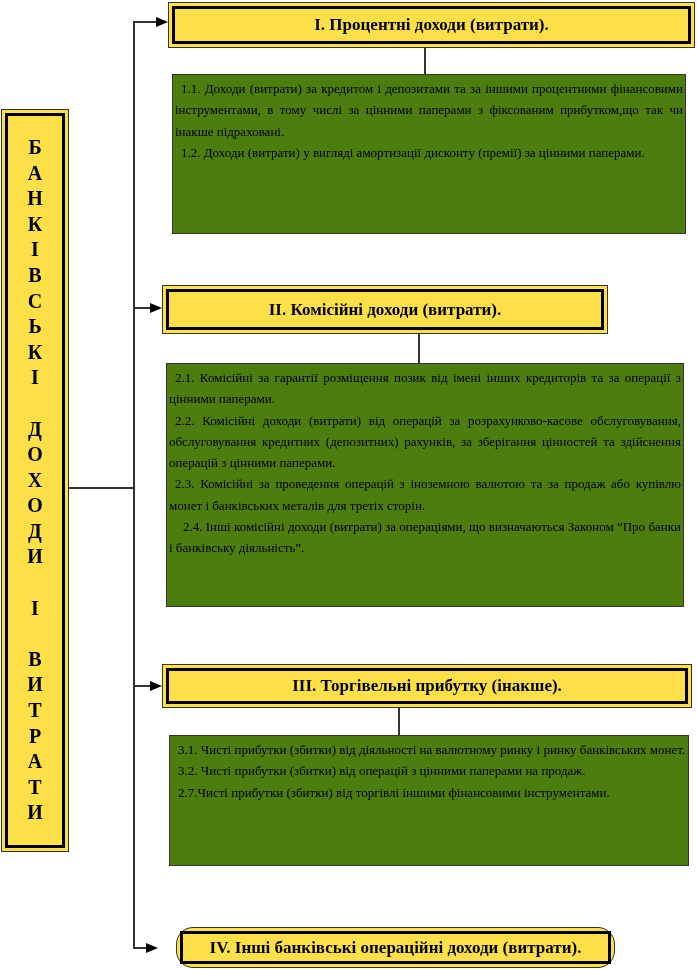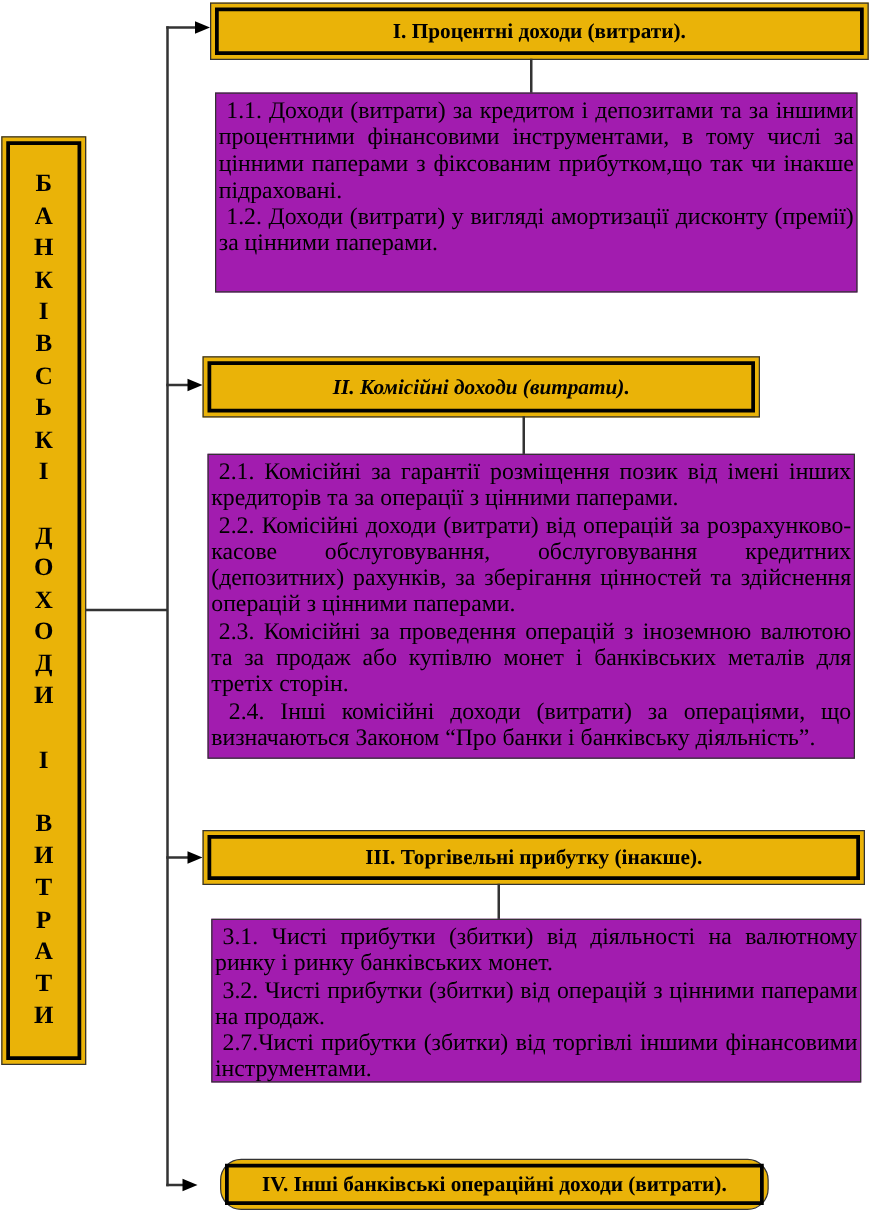--- a/index.html
+++ b/index.html
@@ -2,27 +2,27 @@
 <html><head>
 <meta charset="utf-8">
 <style>
   html, body { margin: 0; padding: 0; background: #ffffff; }
   body { width: 697px; height: 969px; position: relative; overflow: hidden;
          font-family: "Liberation Serif", "DejaVu Serif", serif; color: #000; }
   .line { position: absolute; background: #333; }
   .arrow { position: absolute; width: 0; height: 0;
            border-top: 5px solid transparent; border-bottom: 5px solid transparent;
            border-left: 12px solid #000; }
-  .dbl { position: absolute; border: 1px solid #333; background: #eab308; box-sizing: border-box; }
+  .dbl { position: absolute; border: 1px solid #333; background: #fde047; box-sizing: border-box; }
   .dbl .inner { position: absolute; left: 3px; top: 3px; right: 3px; bottom: 3px;
                 border: 3px solid #000; box-sizing: border-box;
                 display: flex; align-items: center; justify-content: center; }
   .head { font-weight: bold; font-size: 17px; white-space: nowrap; }
-  .txt { position: absolute; border: 1.5px solid #333; background: #a21caf; box-sizing: border-box;
-         padding: 3px 2px 2px 2px; font-size: 19px; line-height: 21.3px; text-align: justify; }
+  .txt { position: absolute; border: 1.5px solid #333; background: #4d7c0f; box-sizing: border-box;
+         padding: 3px 2px 2px 2px; font-size: 13px; line-height: 21.3px; text-align: justify; }
   .txt p { margin: 0; }
   .txt p.ind { text-indent: 6px; }
   .vert { display: flex; flex-direction: column; align-items: center; justify-content: center; }
   .vert span { font-weight: bold; font-size: 20px; line-height: 25.6px; height: 25.6px; display: block; }
 </style>
 </head>
 <body>
 
 <div class="dbl" style="left:1px; top:109px; width:68px; height:743px;">
   <div class="inner vert" id="root-letters">
@@ -76,21 +76,21 @@
   <div class="inner">
       <span class="head">І. Процентні доходи (витрати).</span>
     </div>
 </div>
 <div class="line" style="left:424px; top:47px; width:1.5px; height:28px;"></div>
 <div class="txt" style="left:172px; top:74px; width:514px; height:160px;">
   <p class="ind">1.1. Доходи (витрати) за кредитом і депозитами та за іншими процентними фінансовими інструментами,  в тому числі за цінними паперами з фіксованим прибутком,що так чи інакше підраховані.</p>
   <p class="ind">1.2. Доходи (витрати) у вигляді амортизації дисконту (премії) за цінними паперами.</p>
 </div>
 
-<div class="dbl" style="left:162px; top:285px; width:446px; height:49px;font-style:italic;">
+<div class="dbl" style="left:162px; top:285px; width:446px; height:49px;">
   <div class="inner">
       <span class="head">ІІ. Комісійні доходи (витрати).</span>
     </div>
 </div>
 <div class="line" style="left:418px; top:333px; width:1.5px; height:31px;"></div>
 <div class="txt" style="left:166px; top:363px; width:518px; height:244px;">
   <p class="ind">2.1. Комісійні за гарантії розміщення позик від імені інших кредиторів та за операції з цінними паперами.</p>
   <p class="ind">2.2. Комісійні доходи (витрати) від операцій за розрахунково-касове обслуговування, обслуговування кредитних (депозитних) рахунків, за зберігання цінностей та здійснення операцій з цінними паперами.</p>
   <p class="ind">2.3. Комісійні за проведення операцій з іноземною валютою та за продаж або купівлю монет і банківських металів для третіх сторін.</p>
   <p class="ind" style="text-indent:14px;">2.4. Інші комісійні доходи (витрати) за операціями, що визначаються Законом “Про банки і банківську діяльність”.</p>

